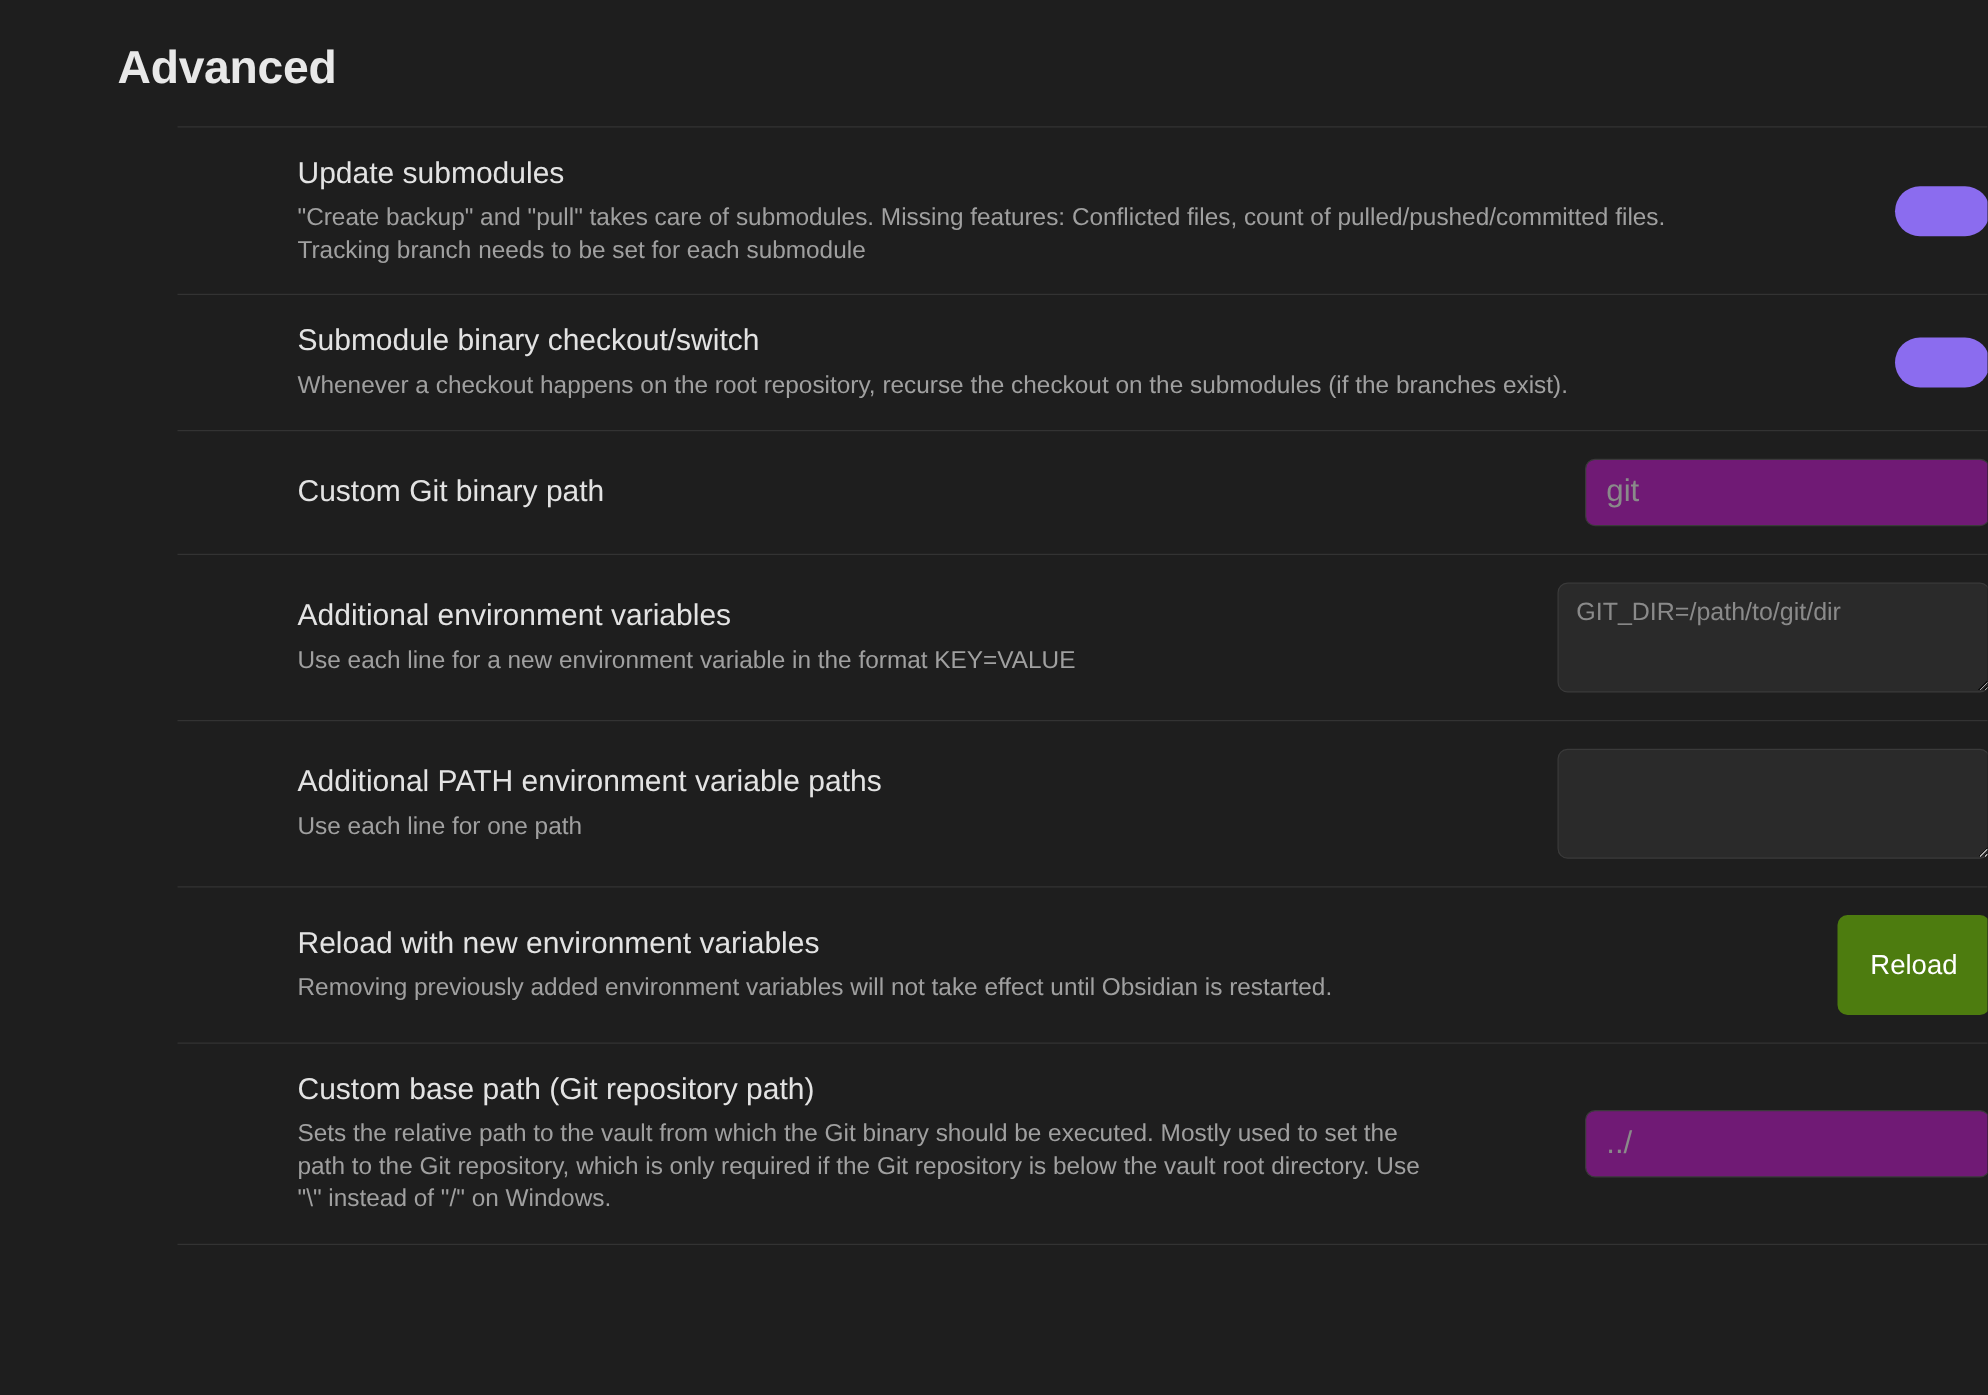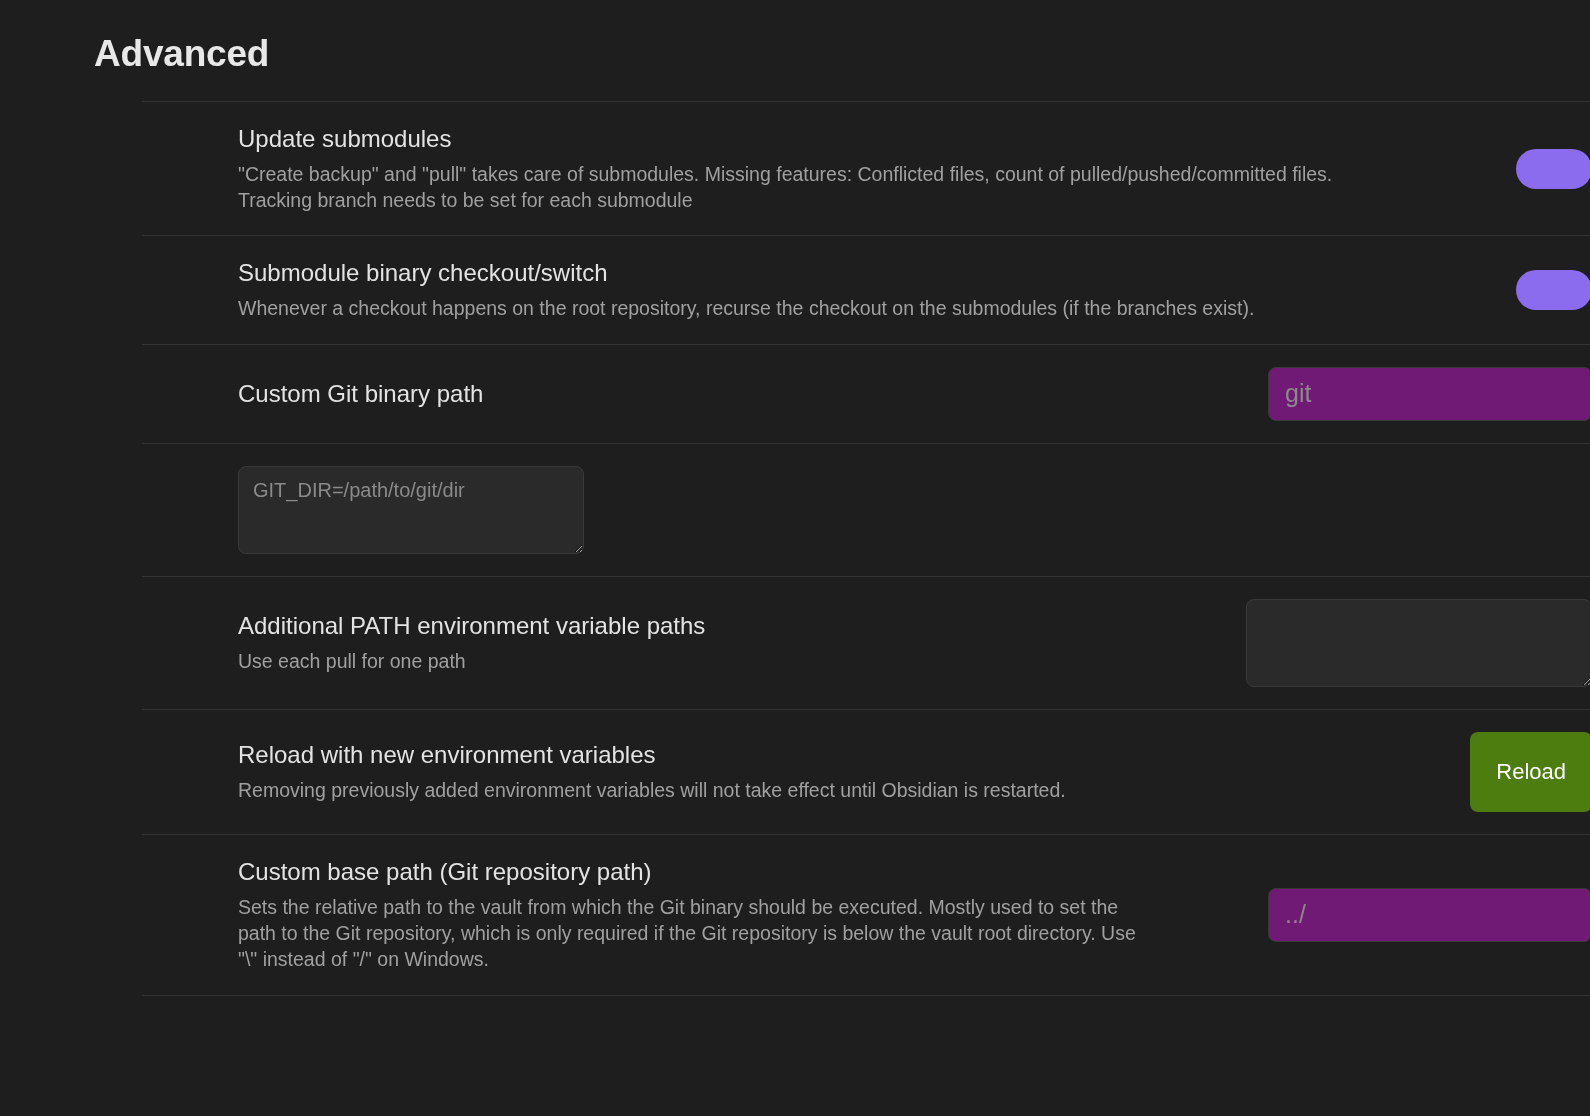--- a/index.html
+++ b/index.html
@@ -162,29 +162,33 @@
   <div class="setting-row center">
     <div class="setting-info">
       <div class="setting-name">Custom Git binary path</div>
     </div>
     <div class="setting-control">
       <input class="text-input" type="text" placeholder="git" style="">
     </div>
   </div>
 
   <div class="setting-row center">
+    <div class="setting-info">
+      <div class="setting-name">Additional environment variables</div>
+      <div class="setting-desc">Use each line for a new environment variable in the format KEY=VALUE</div>
+    </div>
     <div class="setting-control">
       <textarea class="textarea" placeholder="GIT_DIR=/path/to/git/dir" style=""></textarea>
     </div>
   </div>
 
   <div class="setting-row center">
     <div class="setting-info">
       <div class="setting-name">Additional PATH environment variable paths</div>
-      <div class="setting-desc">Use each pull for one path</div>
+      <div class="setting-desc">Use each line for one path</div>
     </div>
     <div class="setting-control">
       <textarea class="textarea" placeholder="" style=""></textarea>
     </div>
   </div>
 
   <div class="setting-row center">
     <div class="setting-info">
       <div class="setting-name">Reload with new environment variables</div>
       <div class="setting-desc">Removing previously added environment variables will not take effect until Obsidian is restarted.</div>

